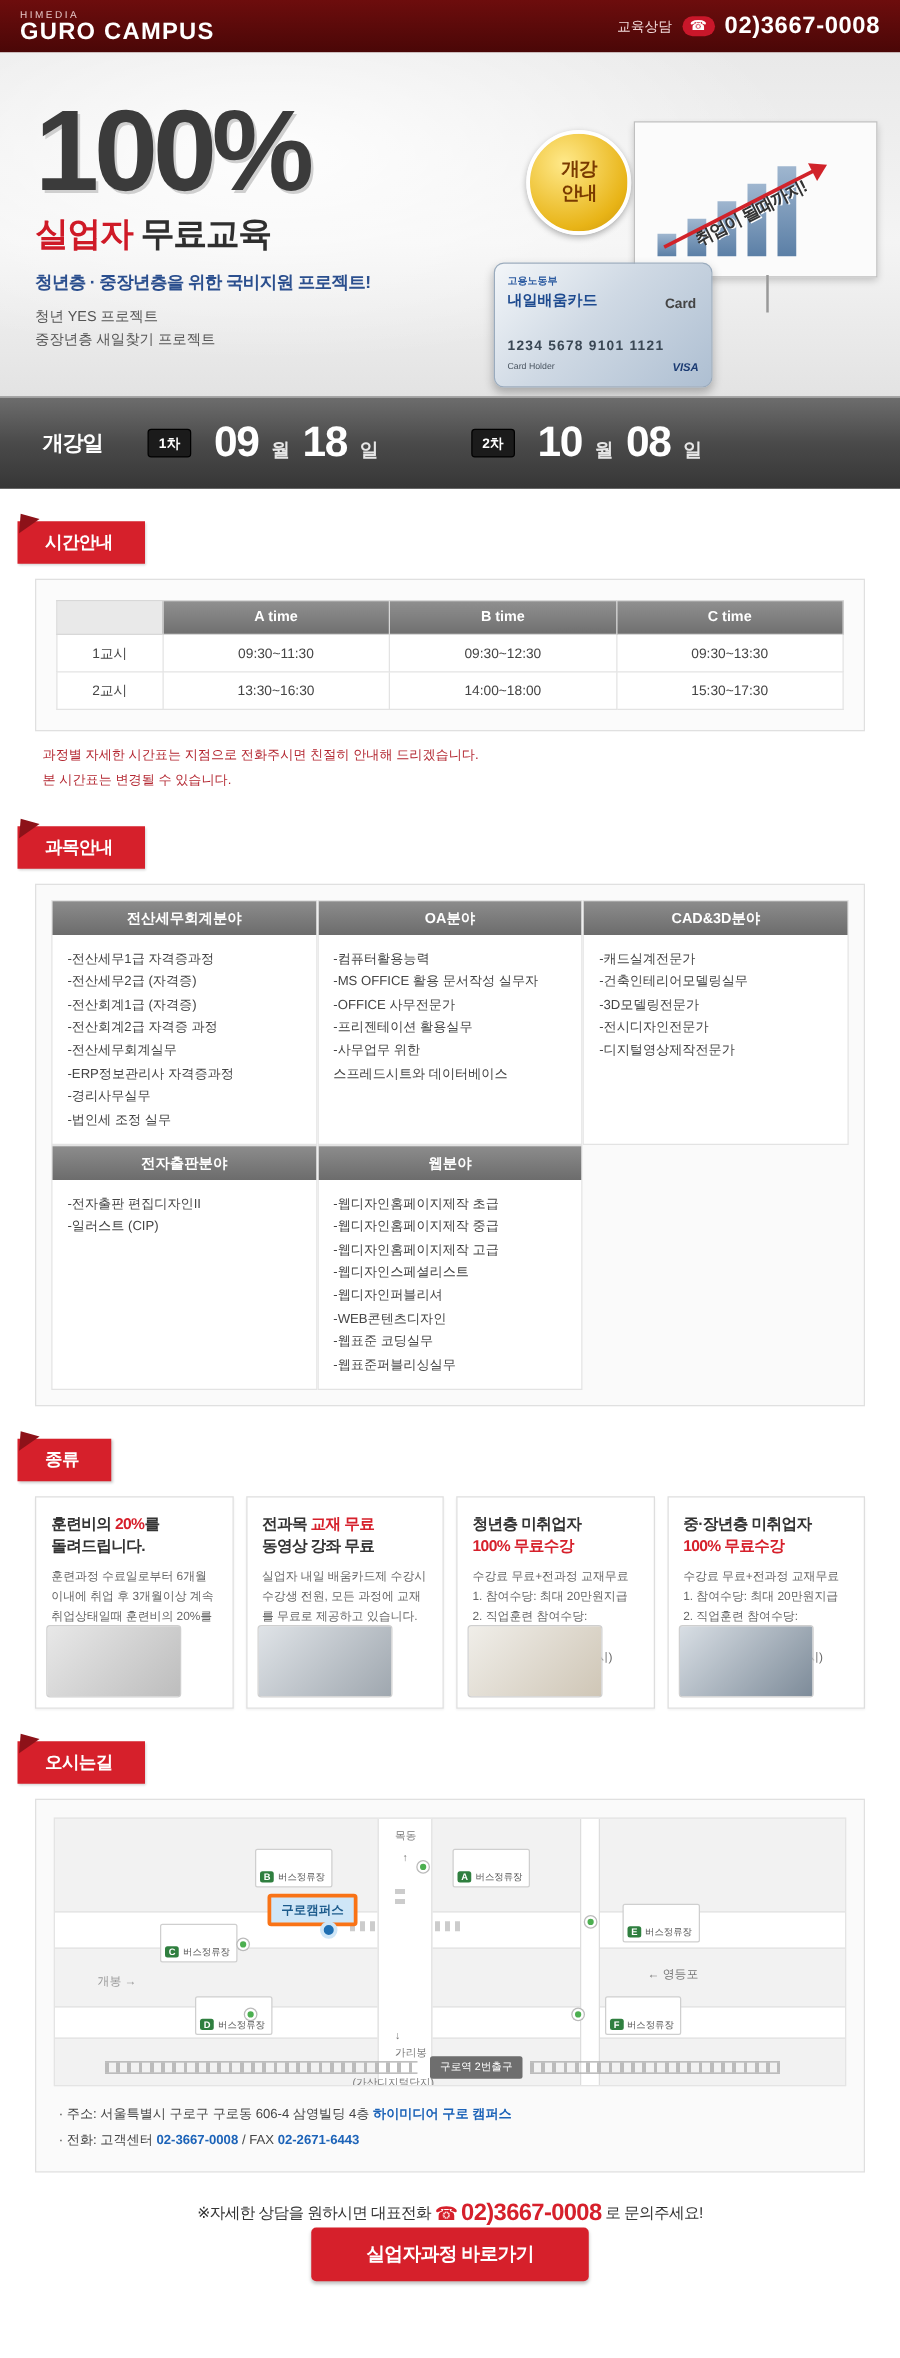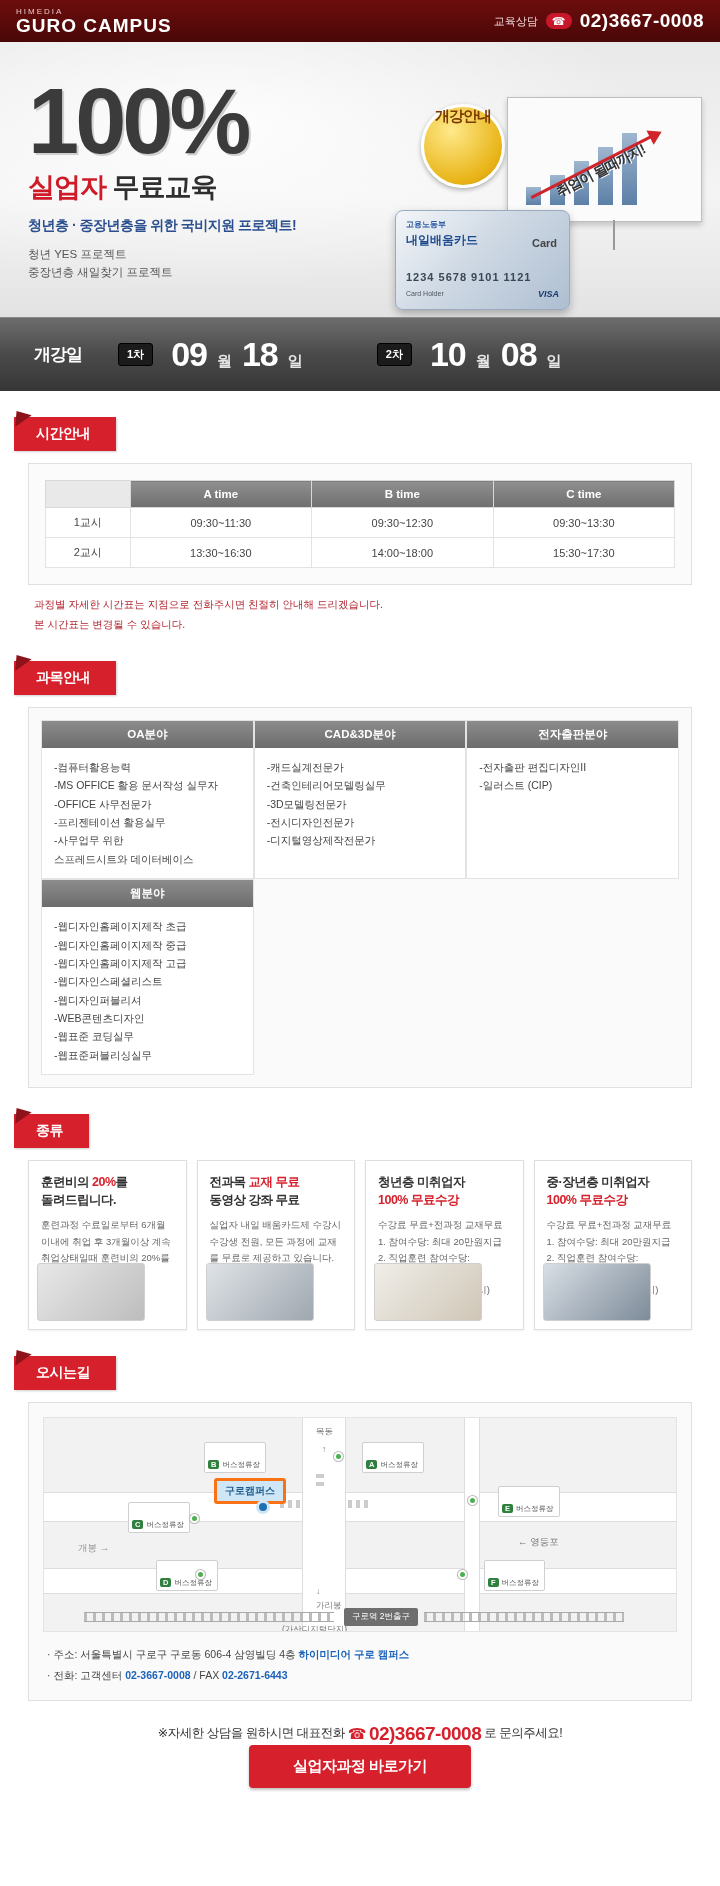--- a/index.html
+++ b/index.html
@@ -56,21 +56,21 @@
   .hero-title2 .red { color:#cf1a27; }
   .hero-title2 .dark { color:#2f2f2f; }
   .hero-sub1 { margin-top:12px; font-size:14px; font-weight:bold; color:#2b4f8e; letter-spacing:-.5px;}
   .hero-sub2 { margin-top:10px; font-size:11.5px; color:#555; line-height:1.6; }
 
   
   .badge {
     position:absolute; right:215px; top:62px; width:84px; height:84px; border-radius:50%;
     background: radial-gradient(circle at 35% 30%, #ffe98a, #e8b417 70%, #c89208 100%);
     border:3px solid #fff; box-shadow:0 2px 5px rgba(0,0,0,.3);
-    display:flex; flex-direction:row; justify-content:center;
+    display:flex; flex-direction:column; align-items:center; justify-content:center;
     color:#7a3a00; font-weight:bold; font-size:15px; line-height:1.25; letter-spacing:-1px;
   }
   .board {
     position:absolute; right:18px; top:55px; width:195px; height:125px;
     background:#fbfbfb; border:1px solid #bfbfbf; box-shadow:0 3px 6px rgba(0,0,0,.2);
   }
   .board .bartrack { position:absolute; left:18px; bottom:16px; display:flex; align-items:flex-end; gap:9px; height:72px;}
   .board .bar { width:15px; background:linear-gradient(180deg,#9fb6cf,#5b7fa6); }
   .board .arrow {
     position:absolute; left:24px; bottom:22px; width:140px; height:3px;
@@ -333,20 +333,33 @@
   </div>
 
   <div class="section">
     <div class="ribbon-wrap">
       <span class="ribbon-tail"></span>
       <span class="ribbon">과목안내</span>
     </div>
     <div class="subj-table">
       <div class="subj-grid">
         <div class="subj-cell">
+          <div class="subj-head">전산세무회계분야</div>
+          <div class="subj-body">
+            <div>-전산세무1급 자격증과정</div>
+            <div>-전산세무2급 (자격증)</div>
+            <div>-전산회계1급 (자격증)</div>
+            <div>-전산회계2급 자격증 과정</div>
+            <div>-전산세무회계실무</div>
+            <div>-ERP정보관리사 자격증과정</div>
+            <div>-경리사무실무</div>
+            <div>-법인세 조정 실무</div>
+          </div>
+        </div>
+        <div class="subj-cell">
           <div class="subj-head">OA분야</div>
           <div class="subj-body">
             <div>-컴퓨터활용능력</div>
             <div>-MS OFFICE 활용 문서작성 실무자</div>
             <div>-OFFICE 사무전문가</div>
             <div>-프리젠테이션 활용실무</div>
             <div>-사무업무 위한</div>
             <div>  스프레드시트와 데이터베이스</div>
           </div>
         </div>

